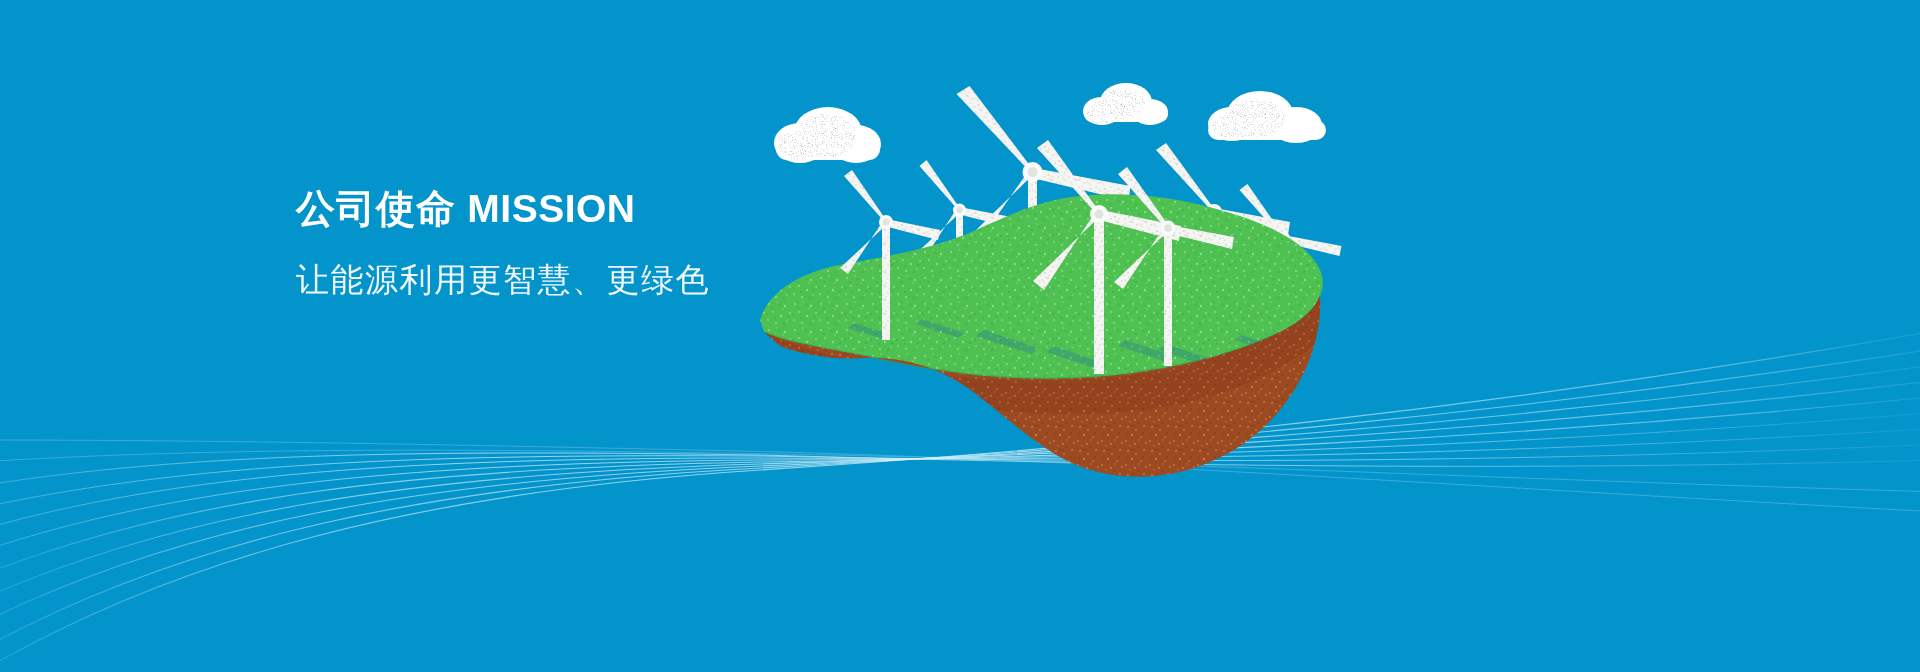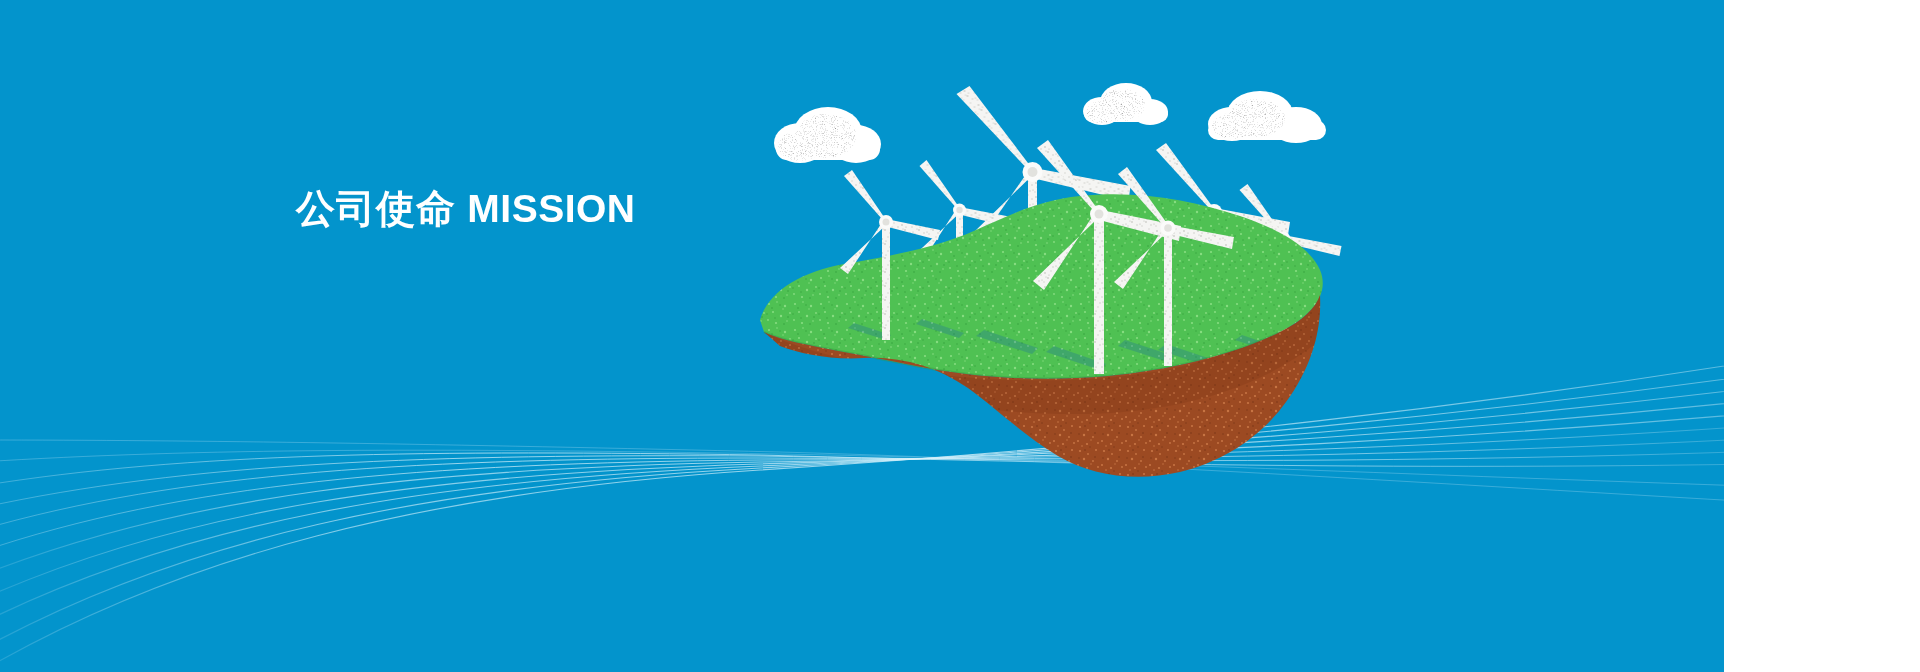--- a/index.html
+++ b/index.html
@@ -3,21 +3,21 @@
 <meta charset="utf-8">
 <title>Mission Banner</title>
 <style>
   html, body {
     margin: 0;
     padding: 0;
     background: #ffffff;
   }
   #banner {
     position: relative;
-    width: 1724px;
+    width: 1920px;
     height: 672px;
     overflow: hidden;
     background: #0394cc;
     font-family: "Liberation Sans", "DejaVu Sans", sans-serif;
   }
 
   
   #waves {
     position: absolute;
     left: 0;
@@ -103,20 +103,21 @@
     <g fill="none" stroke="#cfeefa" stroke-opacity="0.30" stroke-width="0.9">
       <path d="M-20,462 C200,448 440,448 780,454 C1140,461 1520,480 1940,492"></path>
       <path d="M-20,440 C200,440 440,444 780,452 C1140,462 1520,490 1940,512"></path>
     </g>
   </svg>
 
   <div id="text-block">
     <h1 id="headline">
       <span class="cjk">公司使命</span><span>&nbsp;</span><span class="latin">MISSION</span>
     </h1>
+    <p id="subline">让能源利用更智慧、更绿色</p>
   </div>
 
   <div id="illustration">
     <svg viewBox="0 0 640 470">
       <defs>
 
         <filter id="grain" x="-10%" y="-10%" width="120%" height="120%">
           <feTurbulence type="fractalNoise" baseFrequency="0.9" numOctaves="3" seed="7" result="n"></feTurbulence>
           <feColorMatrix in="n" type="saturate" values="0"></feColorMatrix>
           <feComponentTransfer result="m">

